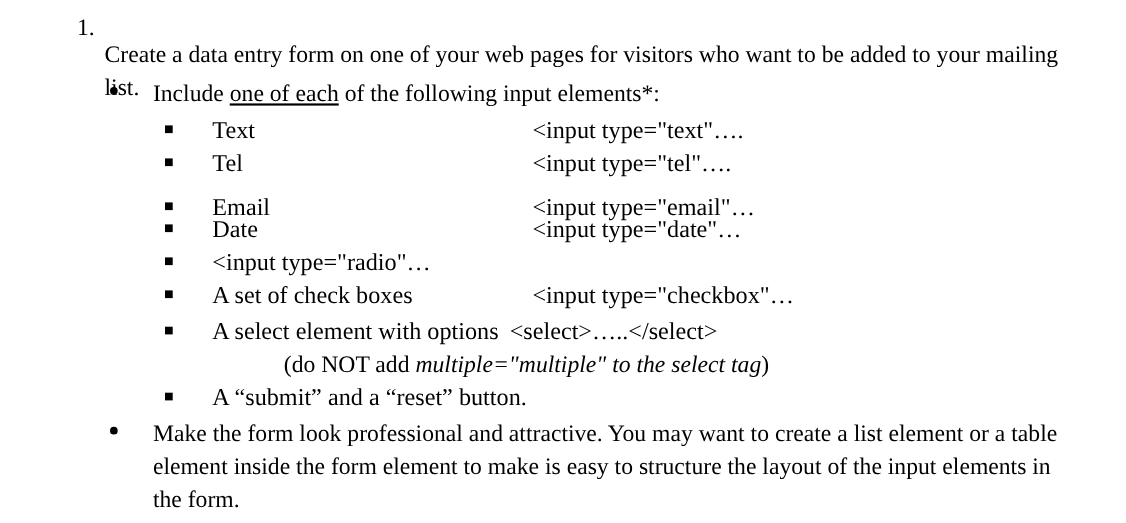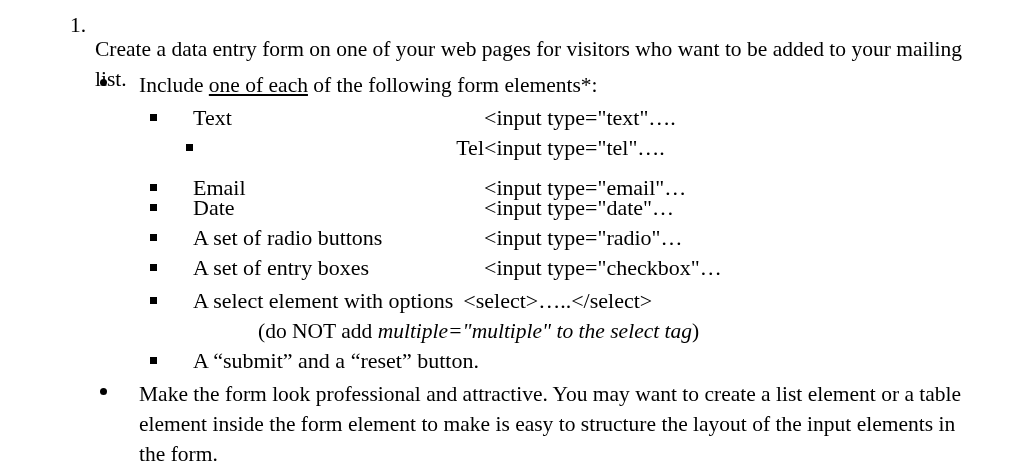--- a/index.html
+++ b/index.html
@@ -128,56 +128,55 @@
 
   <div class="num-item">
     <div class="num-row">
       <span class="num-marker">1.</span>
       <span class="num-body">Create a data entry form on one of your web pages for visitors who want to be added to your mailing list.</span>
     </div>
   </div>
 
   <div class="disc-item" style="top:70px;">
     <span class="disc-marker"><span class="dot"></span></span>
-    <span class="disc-body"><span>Include </span><span class="undl">one of each</span><span> of the following form elements*:</span></span>
+    <span class="disc-body"><span>Include </span><span class="undl">one of each</span><span> of the following input elements*:</span></span>
   </div>
 
   <div class="sq-row" style="top:103px;">
     <span class="sq-marker"><span class="sq"></span></span>
     <span class="sq-label">Text</span>
     <span class="sq-code">&lt;input type="text"….</span>
   </div>
 
-  <div class="sq-row" style="top:133px;text-align:right;">
+  <div class="sq-row" style="top:133px;">
     <span class="sq-marker"><span class="sq"></span></span>
     <span class="sq-label">Tel</span>
     <span class="sq-code">&lt;input type="tel"….</span>
   </div>
 
   <div class="sq-row" style="top:173px;">
     <span class="sq-marker"><span class="sq"></span></span>
     <span class="sq-label">Email</span>
     <span class="sq-code">&lt;input type="email"…</span>
   </div>
 
   <div class="sq-row" style="top:193px;">
     <span class="sq-marker"><span class="sq"></span></span>
     <span class="sq-label">Date</span>
     <span class="sq-code">&lt;input type="date"…</span>
   </div>
 
   <div class="sq-row" style="top:223px;">
     <span class="sq-marker"><span class="sq"></span></span>
-    <span class="sq-label">A set of radio buttons</span>
     <span class="sq-code">&lt;input type="radio"…</span>
   </div>
 
   <div class="sq-row" style="top:253px;">
     <span class="sq-marker"><span class="sq"></span></span>
-    <span class="sq-label">A set of entry boxes</span>
+    <span class="sq-label">A set of check boxes</span>
     <span class="sq-code">&lt;input type="checkbox"…</span>
   </div>
 
   <div class="sq-row" style="top:286px;">
     <span class="sq-marker"><span class="sq"></span></span>
     <span class="sq-label-wide">A select element with options</span>
     <span class="sq-code">&lt;select&gt;…..&lt;/select&gt;</span>
   </div>
 
   <div class="note-line"><span>(do NOT add </span><span class="ital">multiple="multiple" to the select tag</span><span>)</span></div>

